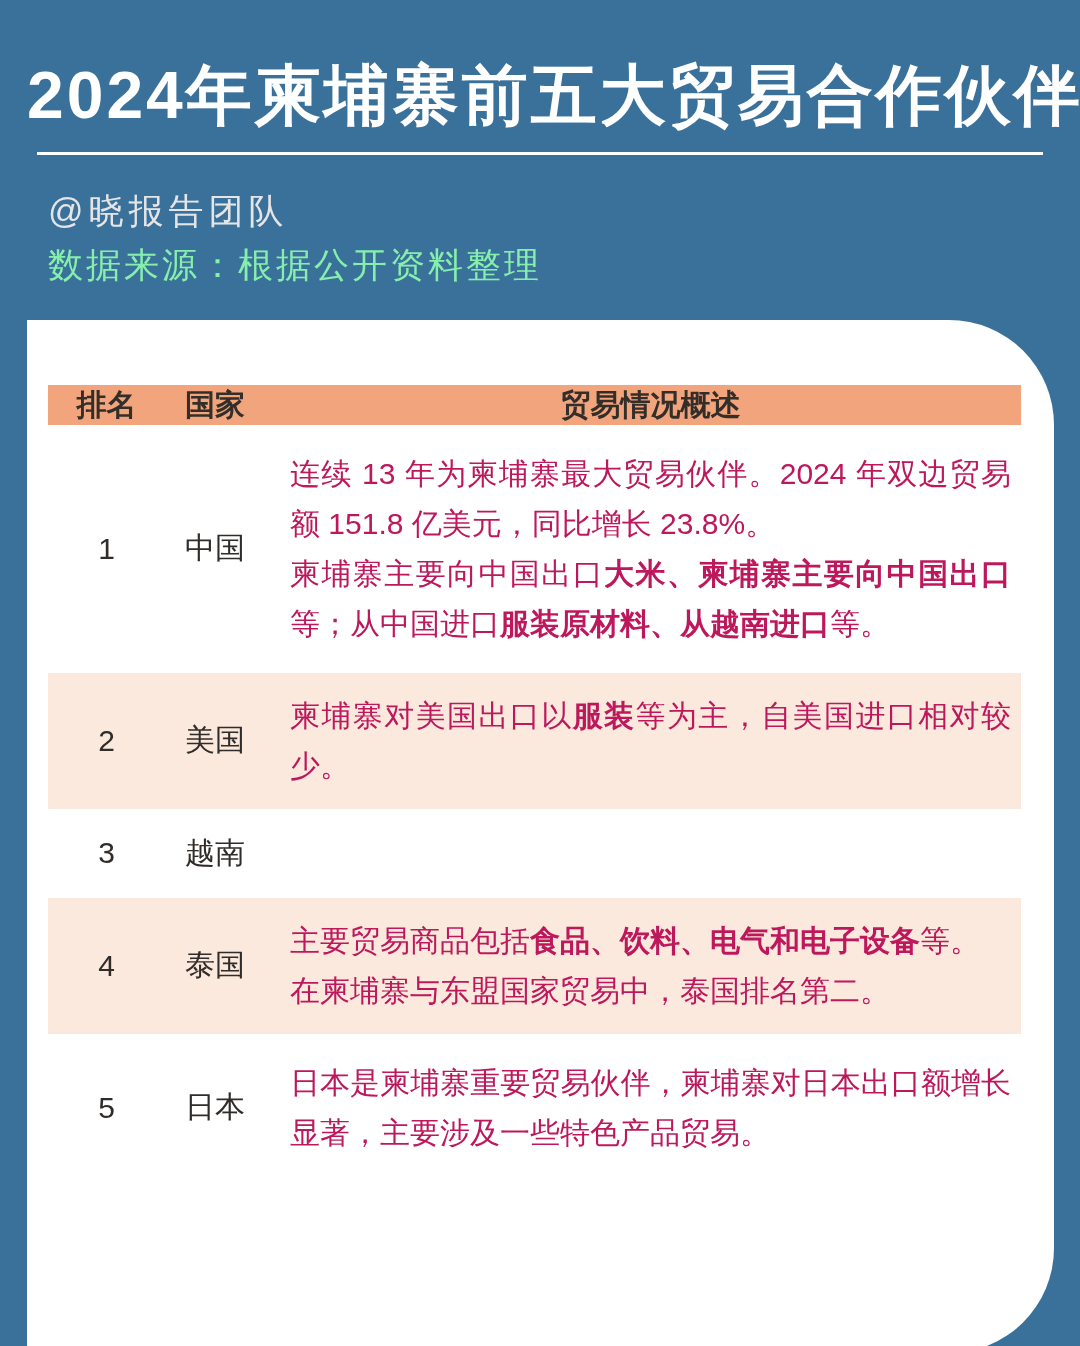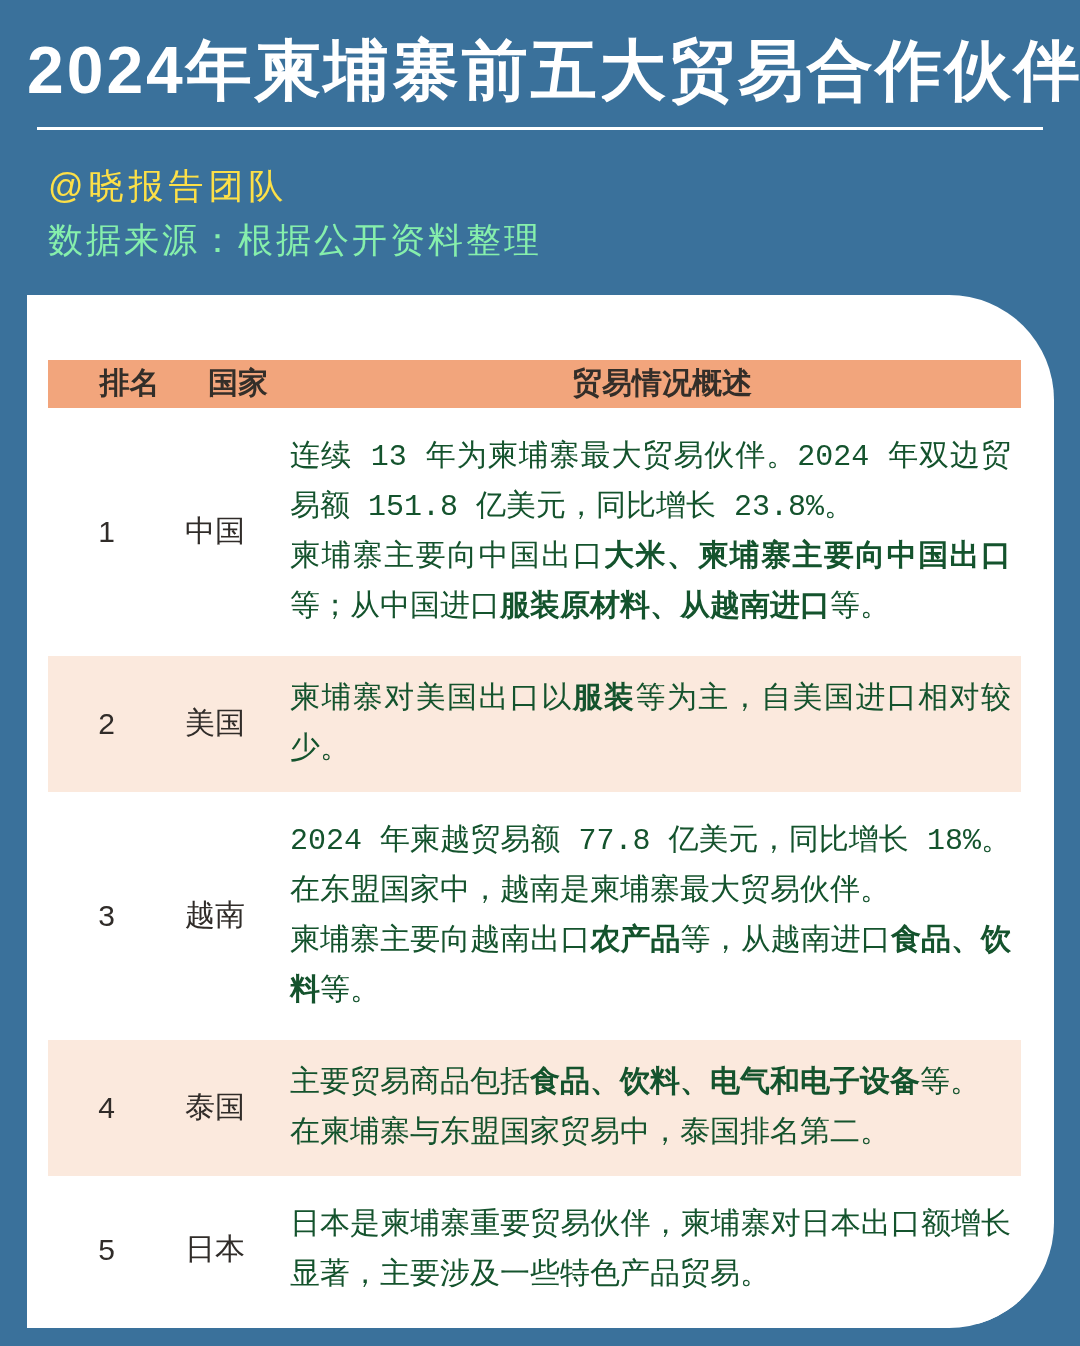--- a/index.html
+++ b/index.html
@@ -6,38 +6,38 @@
   html, body { width: 1080px; }
   body {
     width: 1080px;
     height: 1346px;
     background: #3a719b;
     font-family: "Liberation Sans", "DejaVu Sans", sans-serif;
     color: #2f2b28;
     overflow: hidden;
   }
   
-  .page-header { padding: 34px 27px 0 27px; }
+  .page-header { padding: 34px 27px 0 27px; margin-top: 25px; }
   .page-title {
     color: #ffffff;
     font-size: 66px;
     font-weight: 900;
     text-align: center;
     letter-spacing: 3px;
     line-height: 1.1;
     white-space: nowrap;
   }
   .title-divider {
     height: 3px;
     background: #ffffff;
     margin: 20px 10px 0 10px;
   }
   .byline {
     margin: 38px 0 0 21px;
-    color: #fde047;
+    color: #e5e5e5;
     font-size: 35px;
     letter-spacing: 5px;
     line-height: 1;
   }
   .data-source {
     margin: 19px 0 0 21px;
     color: #86efac;
     font-size: 35px;
     letter-spacing: 3px;
     line-height: 1;
@@ -50,49 +50,47 @@
     background: #ffffff;
     border-radius: 0 105px 105px 0;
     padding: 65px 33px 0 21px;
     overflow: hidden;
   }
   
   .thead {
     display: grid;
     grid-template-columns: 117px 100px 1fr;
     align-items: center;
-    height: 48px;
+    height: 40px;
     background: #f2a57c;
     font-size: 30px;
     font-weight: 700;
     color: #332e29;
-    padding-left: 23px;
   }
   .thead .th { text-align: center; }
   .thead .th-desc { padding: 0 10px 0 25px; }
   .row {
     display: grid;
     grid-template-columns: 117px 100px 1fr;
     padding: 24px 0;
     background: #ffffff;
   }
   .row.alt { background: #fbe9dd; padding: 18px 0; }
   .cell.rank, .cell.country {
     align-self: center;
     text-align: center;
     font-size: 30px;
     color: #302c29;
   }
   .cell.desc {
     padding: 0 10px 0 25px;
     font-size: 30px;
     line-height: 50px;
-    color: #14532d;
+    color: #be185d;
     text-align: justify;
-    font-family: Liberation Mono, monospace;
   }
   .cell.desc p { margin: 0; }
   .cell.desc .bold { font-weight: 700; }
 </style>
 </head>
 <body>
 
 <header class="page-header">
   <h1 class="page-title">2024年柬埔寨前五大贸易合作伙伴</h1>
   <div class="title-divider"></div>
@@ -119,24 +117,20 @@
         <div class="row alt">
           <div class="cell rank">2</div>
           <div class="cell country">美国</div>
           <div class="cell desc">
             <p><span>柬埔寨对美国出口以</span><span class="bold">服装</span><span>等为主，自美国进口相对较少。</span></p>
           </div>
         </div>
         <div class="row">
           <div class="cell rank">3</div>
           <div class="cell country">越南</div>
-          <div class="cell desc">
-            <p><span>2024 年柬越贸易额 77.8 亿美元，同比增长 18%。在东盟国家中，越南是柬埔寨最大贸易伙伴。</span></p>
-            <p><span>柬埔寨主要向越南出口</span><span class="bold">农产品</span><span>等，从越南进口</span><span class="bold">食品、饮料</span><span>等。</span></p>
-          </div>
         </div>
         <div class="row alt">
           <div class="cell rank">4</div>
           <div class="cell country">泰国</div>
           <div class="cell desc">
             <p><span>主要贸易商品包括</span><span class="bold">食品、饮料、电气和电子设备</span><span>等。</span></p>
             <p><span>在柬埔寨与东盟国家贸易中，泰国排名第二。</span></p>
           </div>
         </div>
         <div class="row">

